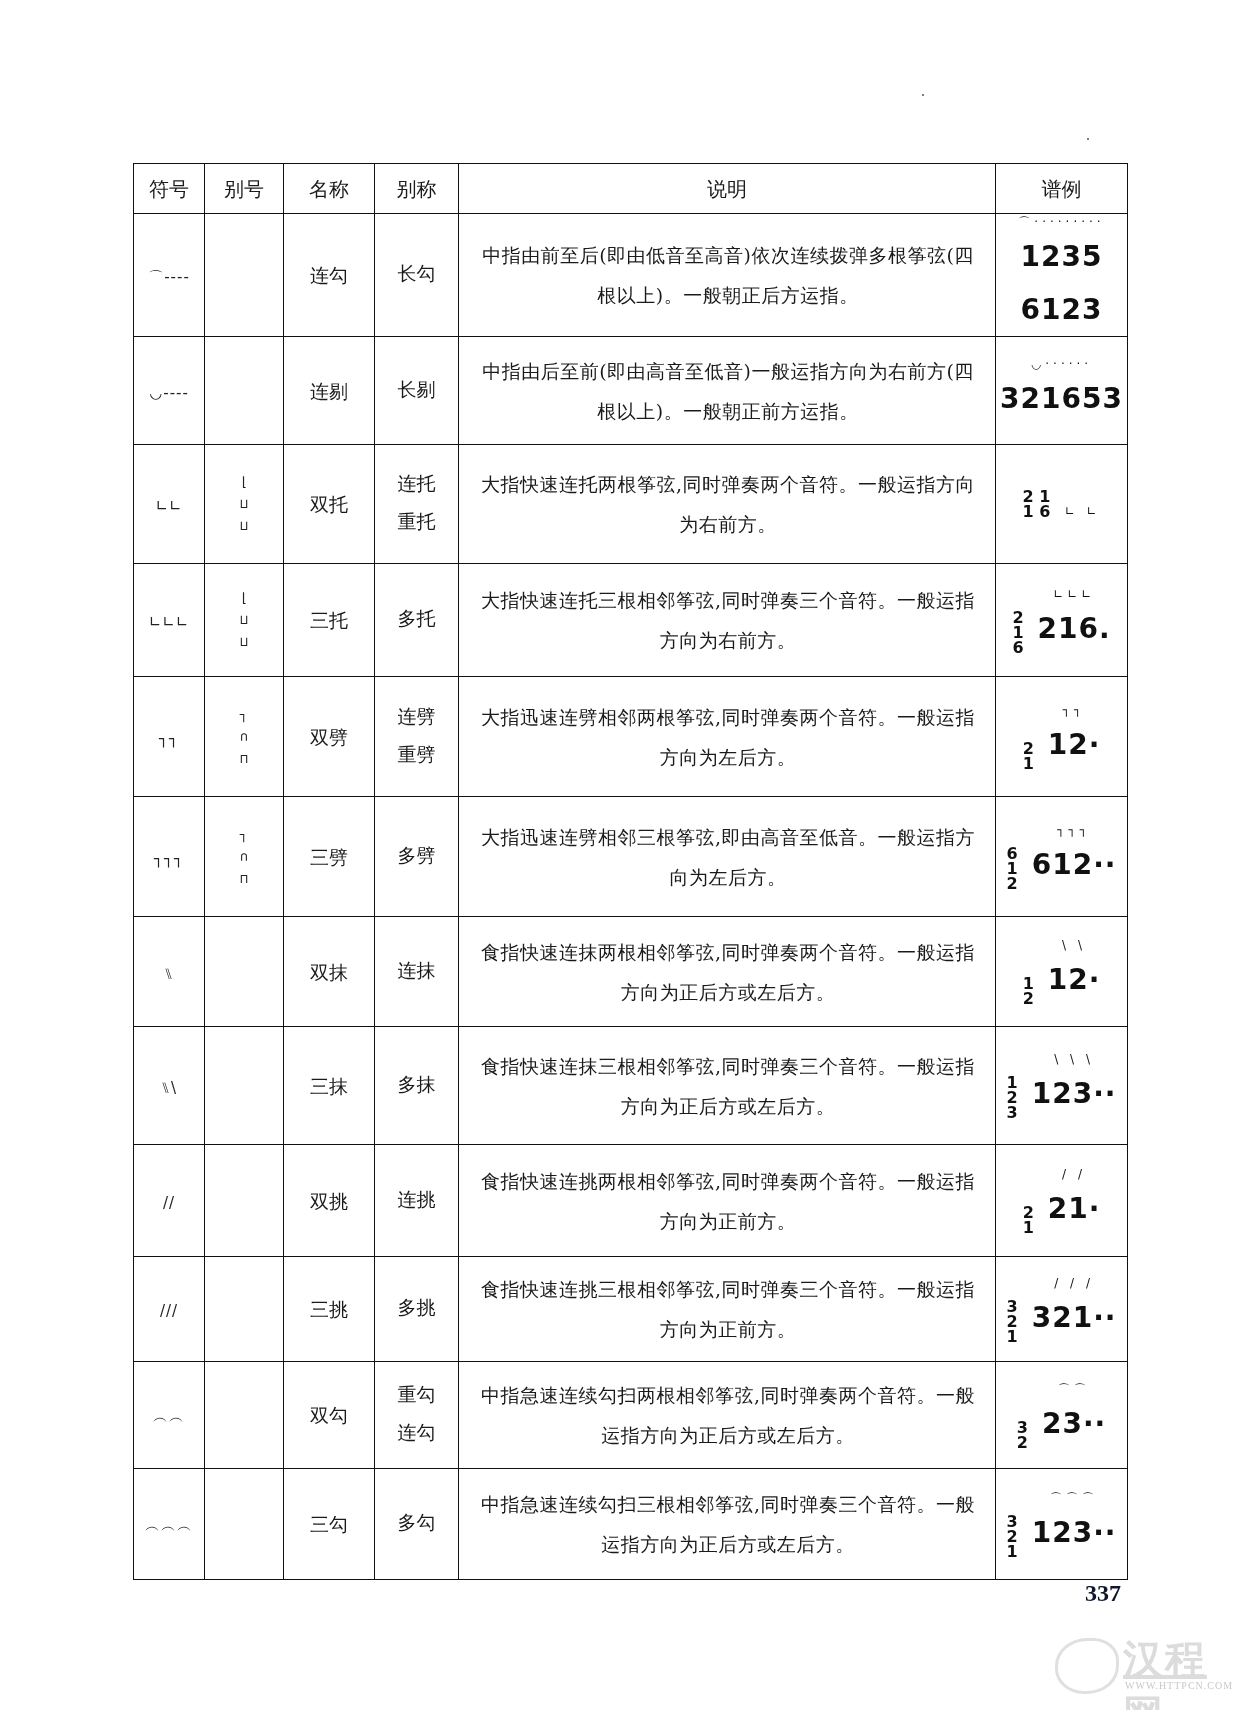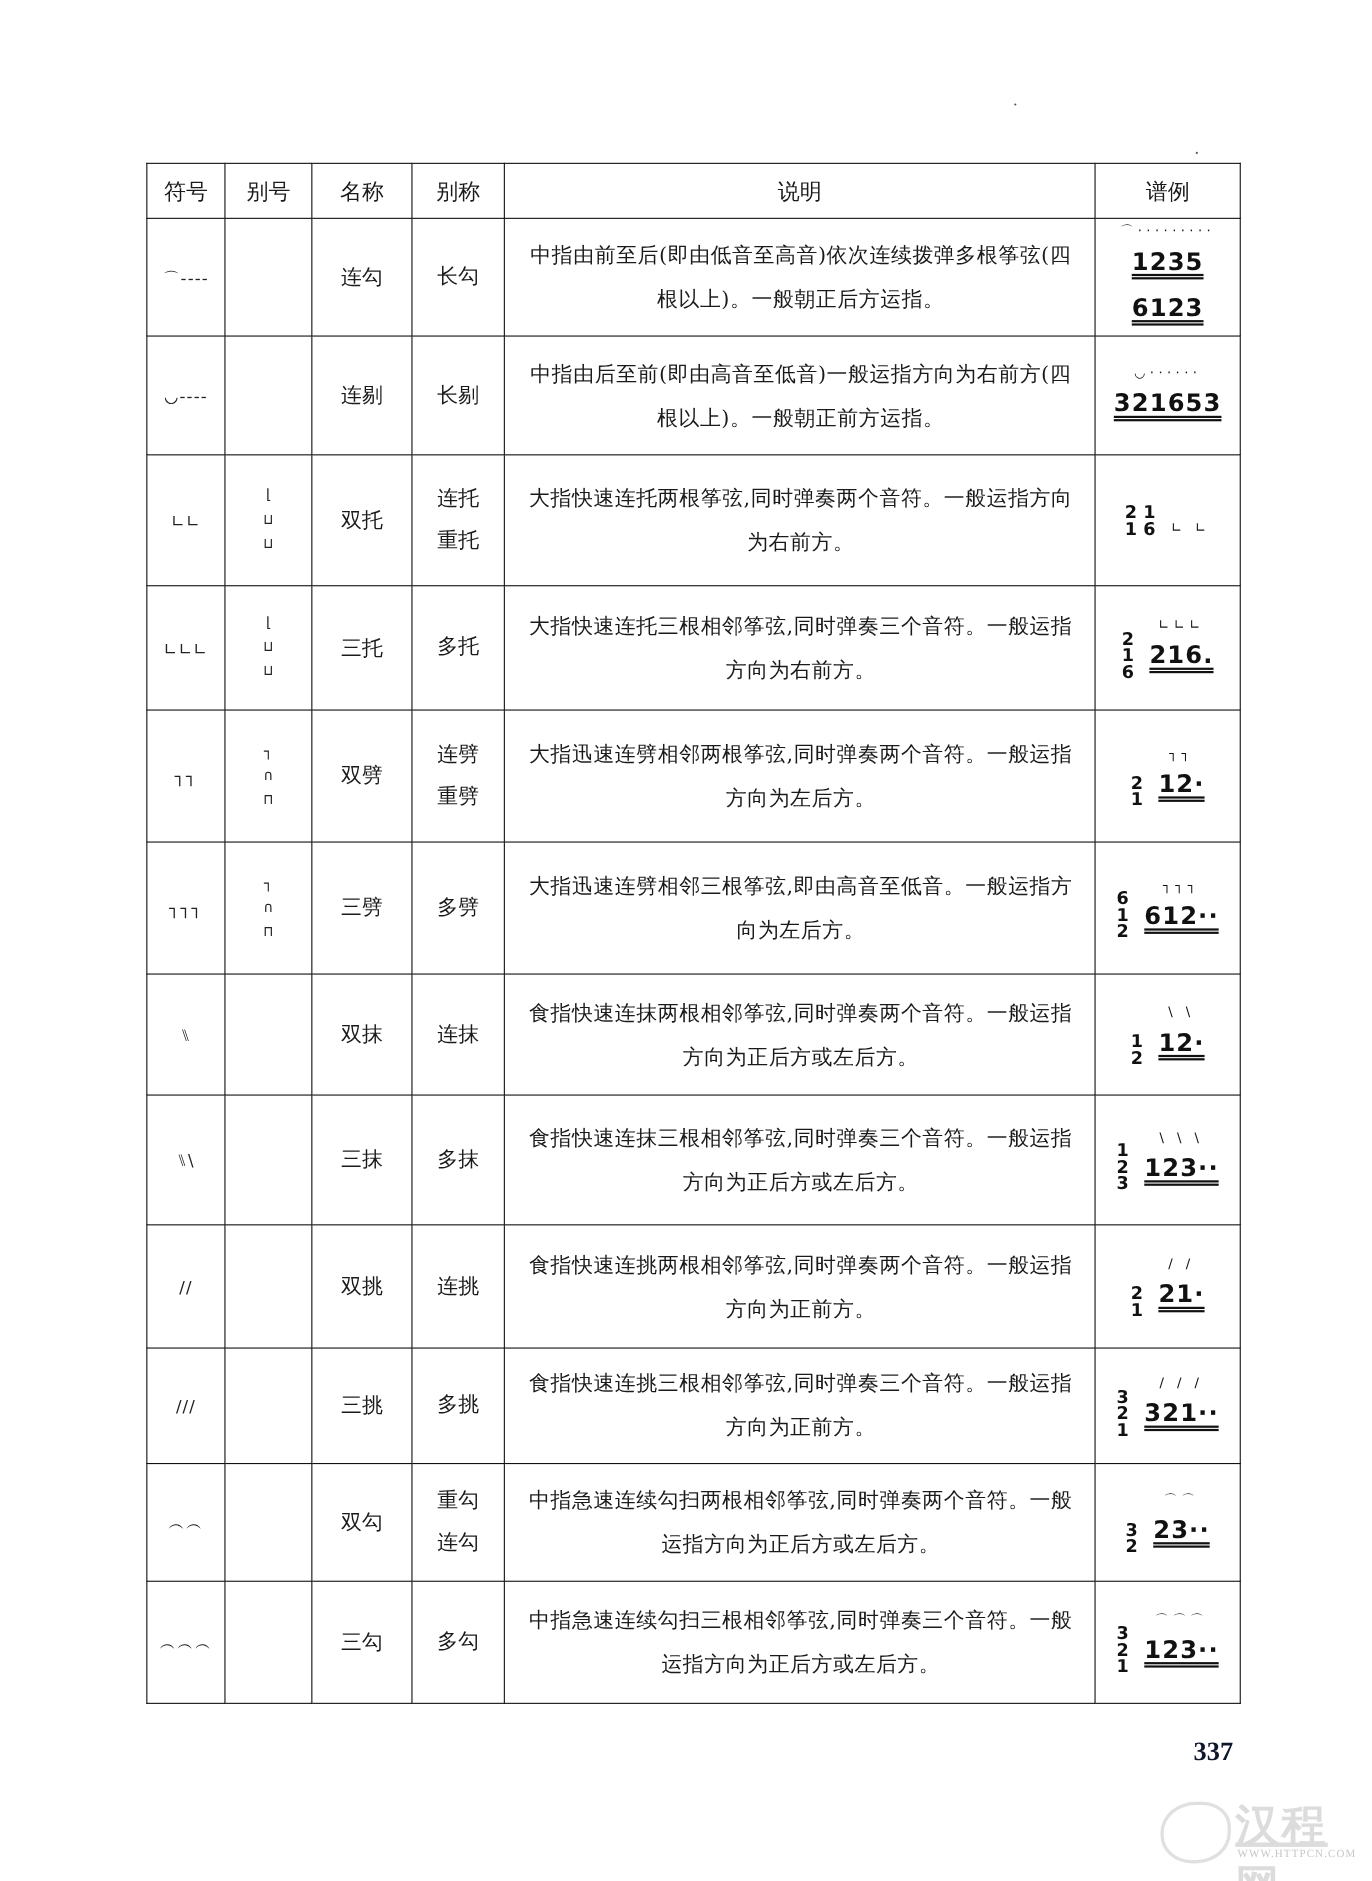--- a/index.html
+++ b/index.html
@@ -1,29 +1,29 @@
 <!DOCTYPE html>
 <html><head>
 <meta charset="utf-8">
 <style>
   html, body { margin: 0; padding: 0; background: #ffffff; }
   body { width: 1247px; height: 1710px; position: relative; overflow: hidden;
          font-family: "DejaVu Serif", "Liberation Serif", serif; color: #1a1a1a; }
   .speck { position: absolute; width: 2px; height: 2px; background: #555; border-radius: 1px; }
-  table.sym { position: absolute; left: 133px; top: 148px; width: 994px;
+  table.sym { position: absolute; left: 133px; top: 163px; width: 994px;
               border-collapse: collapse; table-layout: fixed; }
   table.sym td, table.sym th { border: 1.5px solid #111; padding: 0; text-align: center;
               vertical-align: middle; font-weight: normal; font-size: 19px; line-height: 1.9; }
   table.sym th { font-size: 20px; }
   td.desc { text-align: center; padding: 0 18px 0 20px !important; font-size: 19px; line-height: 40px !important; letter-spacing: 0.5px; }
   td.multi span { display: block; line-height: 38px; font-family: Liberation Mono, monospace; }
   .symbol { font-family: "DejaVu Sans", sans-serif; font-size: 15px; color: #222; letter-spacing: 1px; }
   .alt-symbol { font-family: "DejaVu Sans Mono", monospace; font-size: 13px; line-height: 22px !important; display: block; color: #222; }
   .score { font-family: "DejaVu Sans", "Liberation Sans", sans-serif; font-weight: bold; color: #111; }
-  .score-main { font-size: 22px; letter-spacing: 1px; text-decoration: underline; text-decoration-style: double; text-underline-offset: 4px; text-align: right; }
+  .score-main { font-size: 28px; letter-spacing: 1px; text-decoration-style: double; text-underline-offset: 4px; text-align: right; }
   .score-marks { font-size: 12px; letter-spacing: 4px; display: block; line-height: 16px; font-weight: normal; }
   .score-row { display: flex; align-items: flex-end; justify-content: center; gap: 14px; }
   .score-stack { display: flex; flex-direction: column; align-items: center; font-size: 16px; line-height: 15px; }
   .page-num { position: absolute; left: 1085px; top: 1580px; font-family: "Liberation Serif", serif; font-weight: bold; font-size: 24px; color: #0f172a; }
   .watermark { position: absolute; left: 1055px; top: 1632px; width: 180px; height: 70px; color: #d4d4d4; }
   .watermark .wm-logo { position: absolute; left: 0; top: 6px; width: 58px; height: 50px; border: 3px solid #e0e0e0; border-radius: 50% 40% 50% 45%; }
   .watermark .wm-title { position: absolute; left: 68px; top: 0; font-family: "DejaVu Sans", sans-serif; font-size: 40px; font-weight: bold; color: #dcdcdc; letter-spacing: 2px; text-decoration: underline; }
   .watermark .wm-url { position: absolute; left: 70px; top: 48px; font-family: Liberation Serif, serif; font-size: 10px; color: #c8c8c8; letter-spacing: 1px; }
 </style>
 </head>

